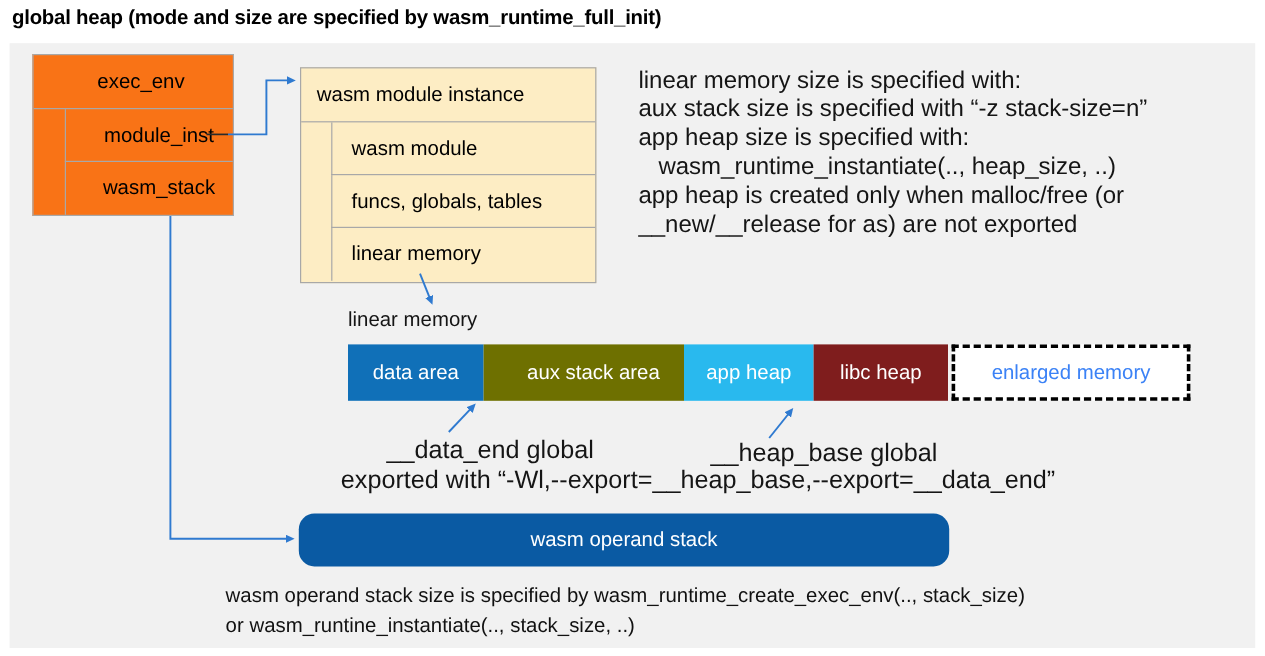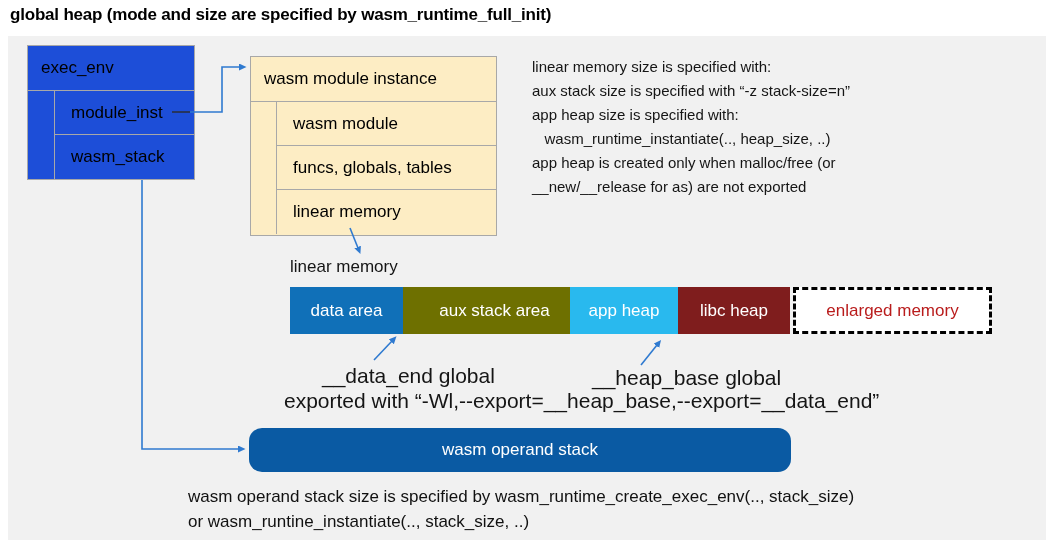--- a/index.html
+++ b/index.html
@@ -15,21 +15,21 @@
   .box { position:absolute; border:1px solid #a8a8a8; font-size:17px; color:#000; }
   .box-exec { left:27px; top:45px; width:168px; height:135px; background:#fbdbc6; }
   .box-wmi  { left:250px; top:56px; width:247px; height:180px; background:#fdedc4; }
   .box-header { height:45px; line-height:44px; padding-left:13px; border-bottom:1px solid #a8a8a8; }
   .box-rows { margin-left:26px; }
   .box-wmi .box-rows { margin-left:25px; }
   .box-row { height:44px; line-height:43px; padding-left:16px; border-left:1px solid #a8a8a8; border-bottom:1px solid #a8a8a8; }
   .box-row:last-child { border-bottom:none; }
 
   
-  .notes { position:absolute; left:532px; top:55px; font-size:15px; line-height:24px; color:#151515; }
+  .notes { position:absolute; left:532px; top:55px; font-size:20px; line-height:24px; color:#151515; }
   .notes div { white-space:pre; }
 
   .linmem-caption { position:absolute; left:290px; top:257px; font-size:17px; color:#151515; }
 
   
   .membar { position:absolute; left:290px; top:287px; height:47px; display:flex;justify-content:center; }
   .seg { height:47px; display:flex; align-items:center; justify-content:center; font-size:17px; color:#fff; }
   .seg-0 { width:113px; }
   .seg-1 { width:167px;padding-left:16px; }
   .seg-2 { width:108px; }
@@ -50,21 +50,21 @@
 </style>
 </head>
 <body>
 
 <div class="page">
 
   <div class="title">global heap (mode and size are specified by wasm_runtime_full_init)</div>
 
   <div class="canvas"></div>
 
-  <div class="box box-exec" style="background: #1d4ed8;">
+  <div class="box box-exec" style="background: #f97316; text-align: center;">
     <div class="box-header">exec_env</div>
     <div class="box-rows">
       <div class="box-row">module_inst</div>
       <div class="box-row">wasm_stack</div>
     </div>
   </div>
 
   <div class="box box-wmi" style="background: rgb(253, 237, 196);">
     <div class="box-header">wasm module instance</div>
     <div class="box-rows">
@@ -83,21 +83,21 @@
     <div>__new/__release for as) are not exported</div>
   </div>
 
   <div class="linmem-caption">linear memory</div>
 
   <div class="membar">
     <div class="seg seg-0" style="background: rgb(16, 112, 184); color: rgb(255, 255, 255);">data area</div>
     <div class="seg seg-1" style="background: rgb(110, 112, 0); color: rgb(255, 255, 255);">aux stack area</div>
     <div class="seg seg-2" style="background: rgb(41, 185, 238); color: rgb(255, 255, 255);">app heap</div>
     <div class="seg seg-3" style="background: #7f1d1d; color: rgb(255, 255, 255);">libc heap</div>
-    <div class="seg seg-4" style="background: rgb(255, 255, 255); color: #b91c1c;">enlarged memory</div>
+    <div class="seg seg-4" style="background: rgb(255, 255, 255); color: #3b82f6;">enlarged memory</div>
   </div>
 
   <div class="lbl lbl-dataend">__data_end global</div>
   <div class="lbl lbl-heapbase">__heap_base global</div>
   <div class="lbl lbl-export">exported with “-Wl,--export=__heap_base,--export=__data_end”</div>
 
   <div class="opstack" style="background: rgb(10, 90, 163);">
     <span>wasm operand stack</span>
   </div>
 

